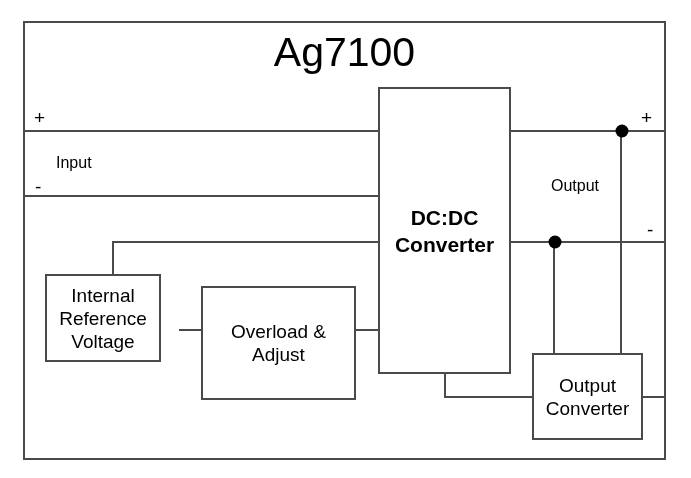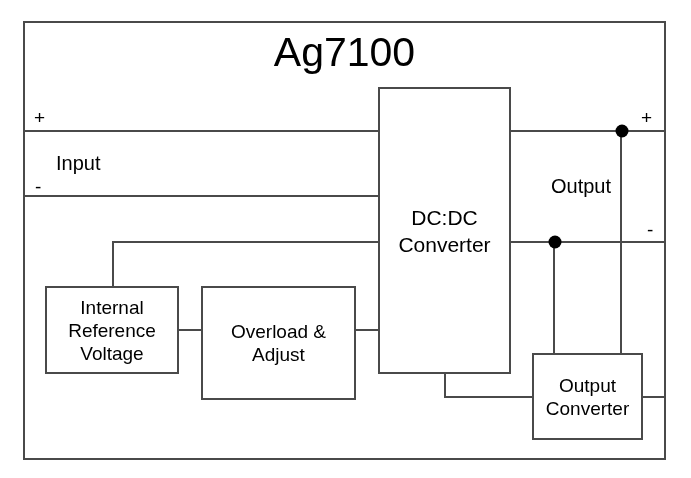--- a/index.html
+++ b/index.html
@@ -58,21 +58,21 @@
   .block-dcdc { font-size: 21px; line-height: 27px; }
   .dot {
     position: absolute;
     width: 13px; height: 13px;
     border-radius: 50%;
     background: var(--color-dot);
     transform: translate(-50%, -50%);
   }
   .lbl {
     position: absolute;
-    font-size: 20px;
+    font-size: 16px;
     line-height: 22px;
     color: var(--color-text);
   }
   .polarity { font-size: 19px; }
 </style>
 </head>
 <body>
 
 <div class="canvas">
 
@@ -88,26 +88,26 @@
 
   <div class="line" style="left:112px; top:241px; width:2px; height:47px;"></div>
   <div class="line" style="left:179px; top:329px; width:22px; height:2px;"></div>
   <div class="line" style="left:356px; top:329px; width:22px; height:2px;"></div>
   <div class="line" style="left:444px; top:374px; width:2px; height:24px;"></div>
   <div class="line" style="left:444px; top:396px; width:90px; height:2px;"></div>
   <div class="line" style="left:643px; top:396px; width:23px; height:2px;"></div>
   <div class="line" style="left:620px; top:131px; width:2px; height:224px;"></div>
   <div class="line" style="left:553px; top:241px; width:2px; height:114px;"></div>
 
-  <div class="block block-dcdc" style="left:378px; top:87px; width:133px; height:287px;">
+  <div class="block block-dcdc" style="left:378px; top:87px; width:133px; height:287px;font-weight:bold;">
     <span>DC:DC</span>
     <span>Converter</span>
   </div>
 
-  <div class="block block-small" style="left:45px; top:286px; width:134px; height:88px;">
+  <div class="block block-small" style="left:45px; top:274px; width:116px; height:88px;">
     <span>Internal</span>
     <span>Reference</span>
     <span>Voltage</span>
   </div>
 
   <div class="block block-small" style="left:201px; top:286px; width:155px; height:114px;">
     <span>Overload &amp;</span>
     <span>Adjust</span>
   </div>
 

